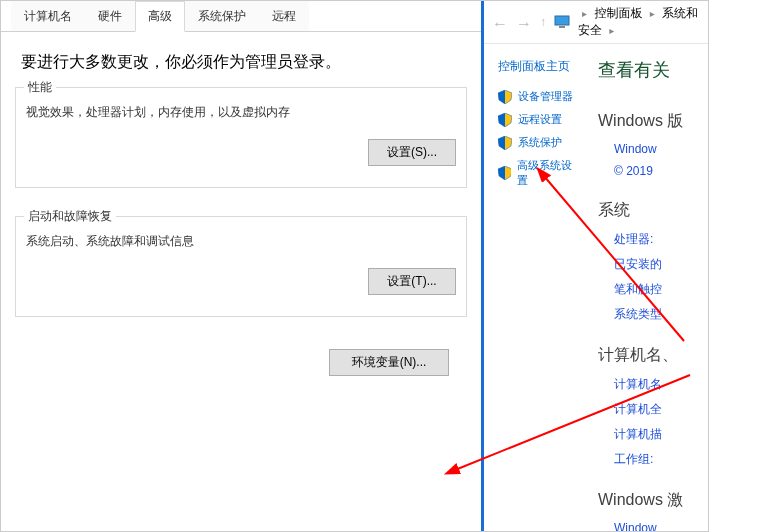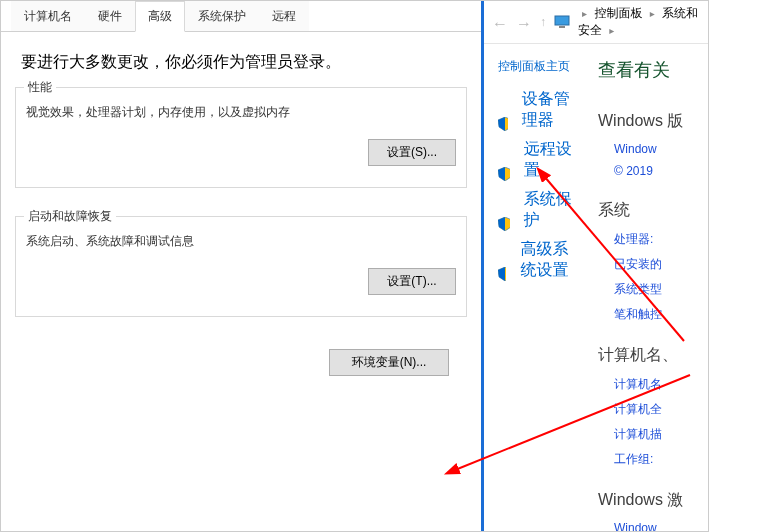--- a/index.html
+++ b/index.html
@@ -21,21 +21,21 @@
 .env-row{text-align:right;padding:4px 18px 0 0}
 .right .nav{display:flex;align-items:center;gap:8px;padding:4px 8px;border-bottom:1px solid #e5e5e5}
 .nav-arrow{color:#bbb;font-size:16px}
 .nav-sep{color:#bbb}
 .monitor-icon{display:inline-flex;align-items:center}
 .breadcrumb{font-size:12px;color:#000}
 .chev{display:inline-block;margin:0 4px;color:#888;font-size:10px}
 .right-body{display:flex;padding:14px 0 0 14px}
 .side-links{width:160px}
 .home-link{color:#0066cc;font-size:12px;margin-bottom:14px}
-.shield-link{display:flex;align-items:flex-end;gap:14px;margin-bottom:8px;color:#0066cc;font-size:16px}
+.shield-link{display:flex;align-items:center;gap:6px;margin-bottom:8px;color:#0066cc;font-size:11px}
 .shield{width:14px;height:14px}
 .info-col{margin-left:auto;padding-left:20px;min-width:110px}
 .info-title{color:#14532d;font-size:18px;margin-bottom:29px}
 .info-line{font-size:12px;color:#1d4ed8;margin-bottom:8px;white-space:nowrap}
 .info-sub{padding-left:16px}
 .info-heading{font-size:16px;color:#404040;margin:22px 0 10px}
 .info-heading.first{margin-top:0}
 svg.arrow{position:absolute;pointer-events:none}
 </style>
 </head>
@@ -126,22 +126,22 @@
       </div>
 
       <div class="info-col">
         <div class="info-title">查看有关</div>
         <div class="info-heading first">Windows 版</div>
         <div class="info-line info-sub">Window</div>
         <div class="info-line info-sub">© 2019</div>
         <div class="info-heading">系统</div>
         <div class="info-line info-sub">处理器:</div>
         <div class="info-line info-sub">已安装的</div>
+        <div class="info-line info-sub">笔和触控</div>
         <div class="info-line info-sub">系统类型</div>
-        <div class="info-line info-sub">笔和触控</div>
         <div class="info-heading">计算机名、</div>
         <div class="info-line info-sub">计算机名</div>
         <div class="info-line info-sub">计算机全</div>
         <div class="info-line info-sub">计算机描</div>
         <div class="info-line info-sub">工作组:</div>
         <div class="info-heading">Windows 激</div>
         <div class="info-line info-sub">Window</div>
       </div>
     </div>
 

